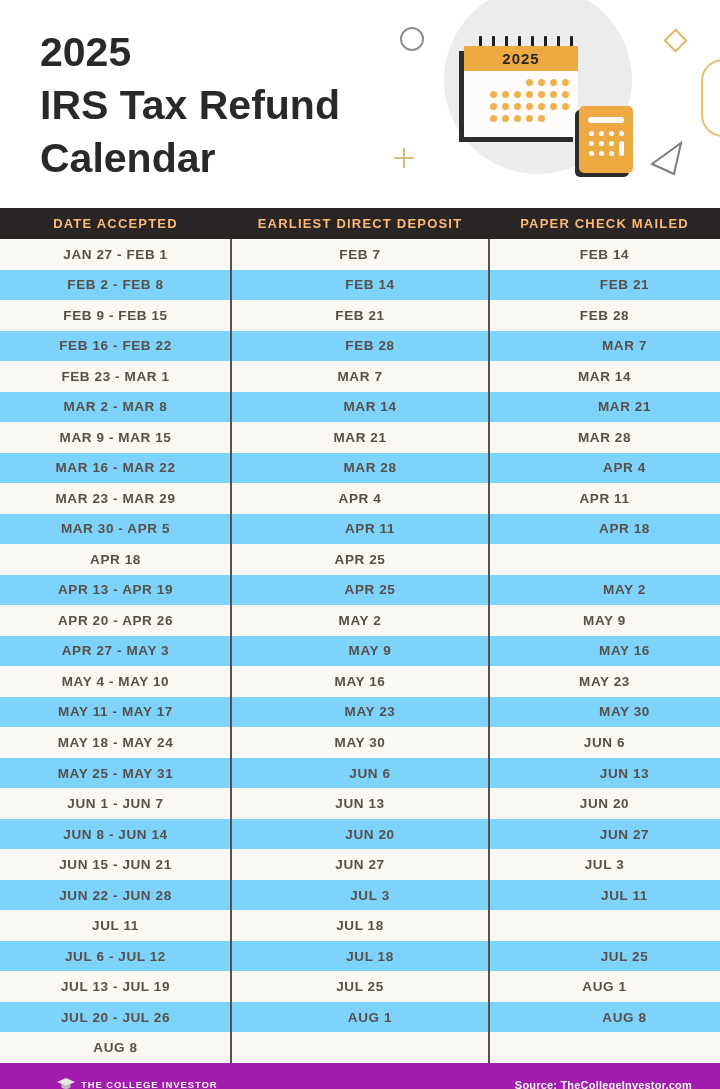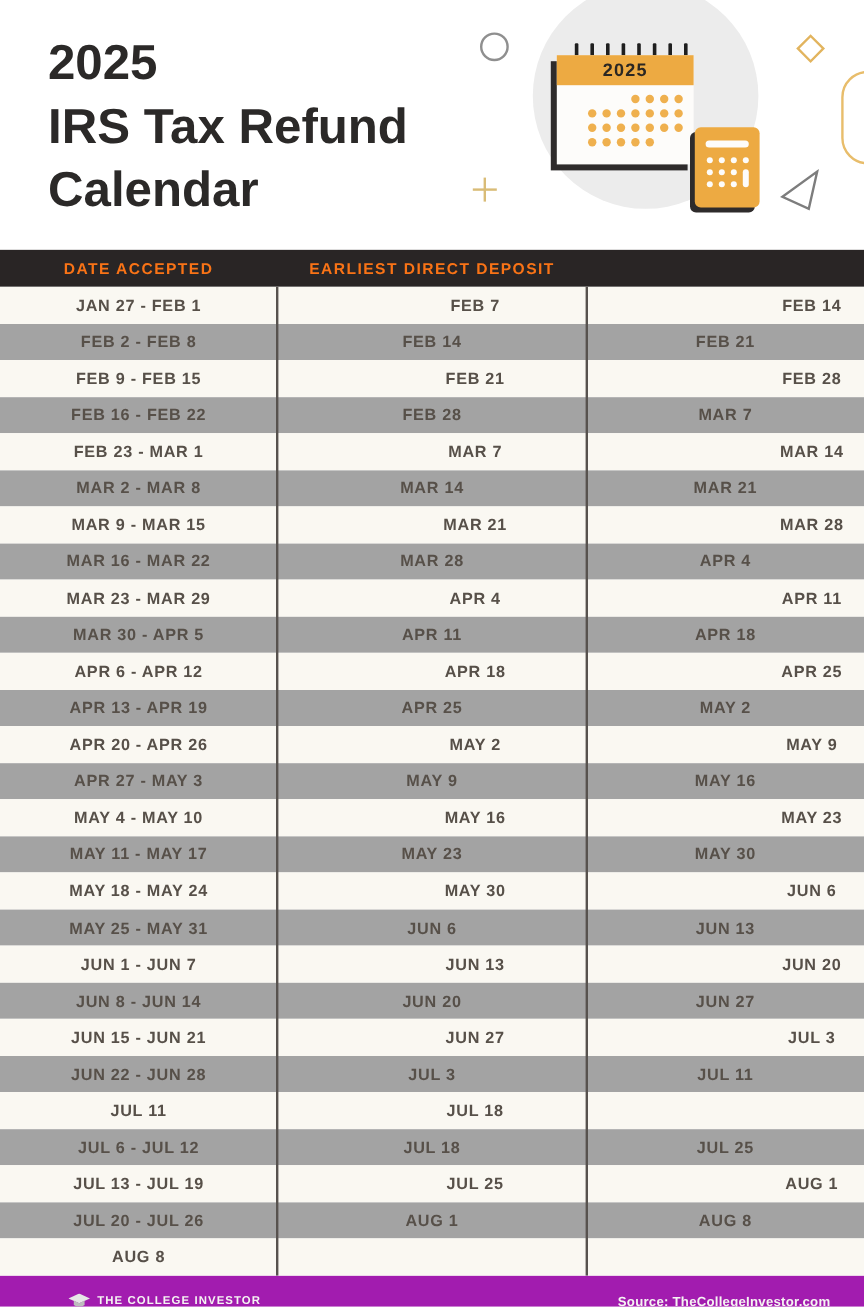--- a/index.html
+++ b/index.html
@@ -41,26 +41,26 @@
   .calc-display{position:absolute;left:9px;right:9px;top:11px;height:6px;border-radius:3px;
                 background:#fdfcfa;}
   .calc-keys{position:absolute;left:10px;top:25px;display:grid;
              grid-template-columns:repeat(4,5px);grid-template-rows:repeat(3,5px);
              column-gap:5px;row-gap:5px;}
   .calc-keys i{width:5px;height:5px;border-radius:50%;background:#fdfcfa;display:block;}
   .calc-keys .tall{grid-column:4;grid-row:2/4;width:5px;height:15px;border-radius:2.5px;}
 
   
   .thead{display:grid;grid-template-columns:231px 258px 231px;height:31px;background:#292525;}
-  .thead div{display:flex;align-items:center;justify-content:center;color:#f97316;
+  .thead div{display:flex;align-items:center;justify-content:center;color:#fdba74;
              font-size:13px;font-weight:bold;letter-spacing:1.2px;}
   .tbody{position:relative;height:824px;display:flex;flex-direction:column;}
   .trow{flex:1;display:grid;grid-template-columns:231px 258px 231px;}
-  .trow.light{background:#faf8f2;gap:36px;}
-  .trow.tan{background:#a3a3a3;}
+  .trow.light{background:#faf8f2;}
+  .trow.tan{background:#7dd3fc;gap:10px;}
   .tcell{display:flex;align-items:center;justify-content:center;color:#575049;
          font-size:13.5px;font-weight:bold;letter-spacing:0.6px;}
   .divider{position:absolute;top:0;bottom:0;width:2px;background:#57524e;}
   .divider.d1{left:230px;}
   .divider.d2{left:488px;}
 
   
   .footer{height:43px;background:#a21caf;display:flex;align-items:center;
           justify-content:space-between;padding:0 28px 0 57px;box-sizing:border-box;}
   .brand{display:flex;align-items:center;gap:6px;}
@@ -149,20 +149,21 @@
     <h1 class="title">
       <div>2025</div>
       <div>IRS Tax Refund</div>
       <div>Calendar</div>
     </h1>
   </header>
 
   <div class="thead">
     <div>DATE ACCEPTED</div>
     <div>EARLIEST DIRECT DEPOSIT</div>
+    <div>PAPER CHECK MAILED</div>
   </div>
 
   <div class="tbody" id="tbody">
     <div class="divider d1"></div>
     <div class="divider d2"></div>
   <div class="trow light">
         <div class="tcell">JAN 27 - FEB 1</div>
         <div class="tcell">FEB 7</div>
         <div class="tcell">FEB 14</div>
       </div>
@@ -205,21 +206,20 @@
         <div class="tcell">MAR 23 - MAR 29</div>
         <div class="tcell">APR 4</div>
         <div class="tcell">APR 11</div>
       </div>
       <div class="trow tan">
         <div class="tcell">MAR 30 - APR 5</div>
         <div class="tcell">APR 11</div>
         <div class="tcell">APR 18</div>
       </div>
       <div class="trow light">
-        <div class="tcell">APR 6 - APR 12</div>
         <div class="tcell">APR 18</div>
         <div class="tcell">APR 25</div>
       </div>
       <div class="trow tan">
         <div class="tcell">APR 13 - APR 19</div>
         <div class="tcell">APR 25</div>
         <div class="tcell">MAY 2</div>
       </div>
       <div class="trow light">
         <div class="tcell">APR 20 - APR 26</div>

